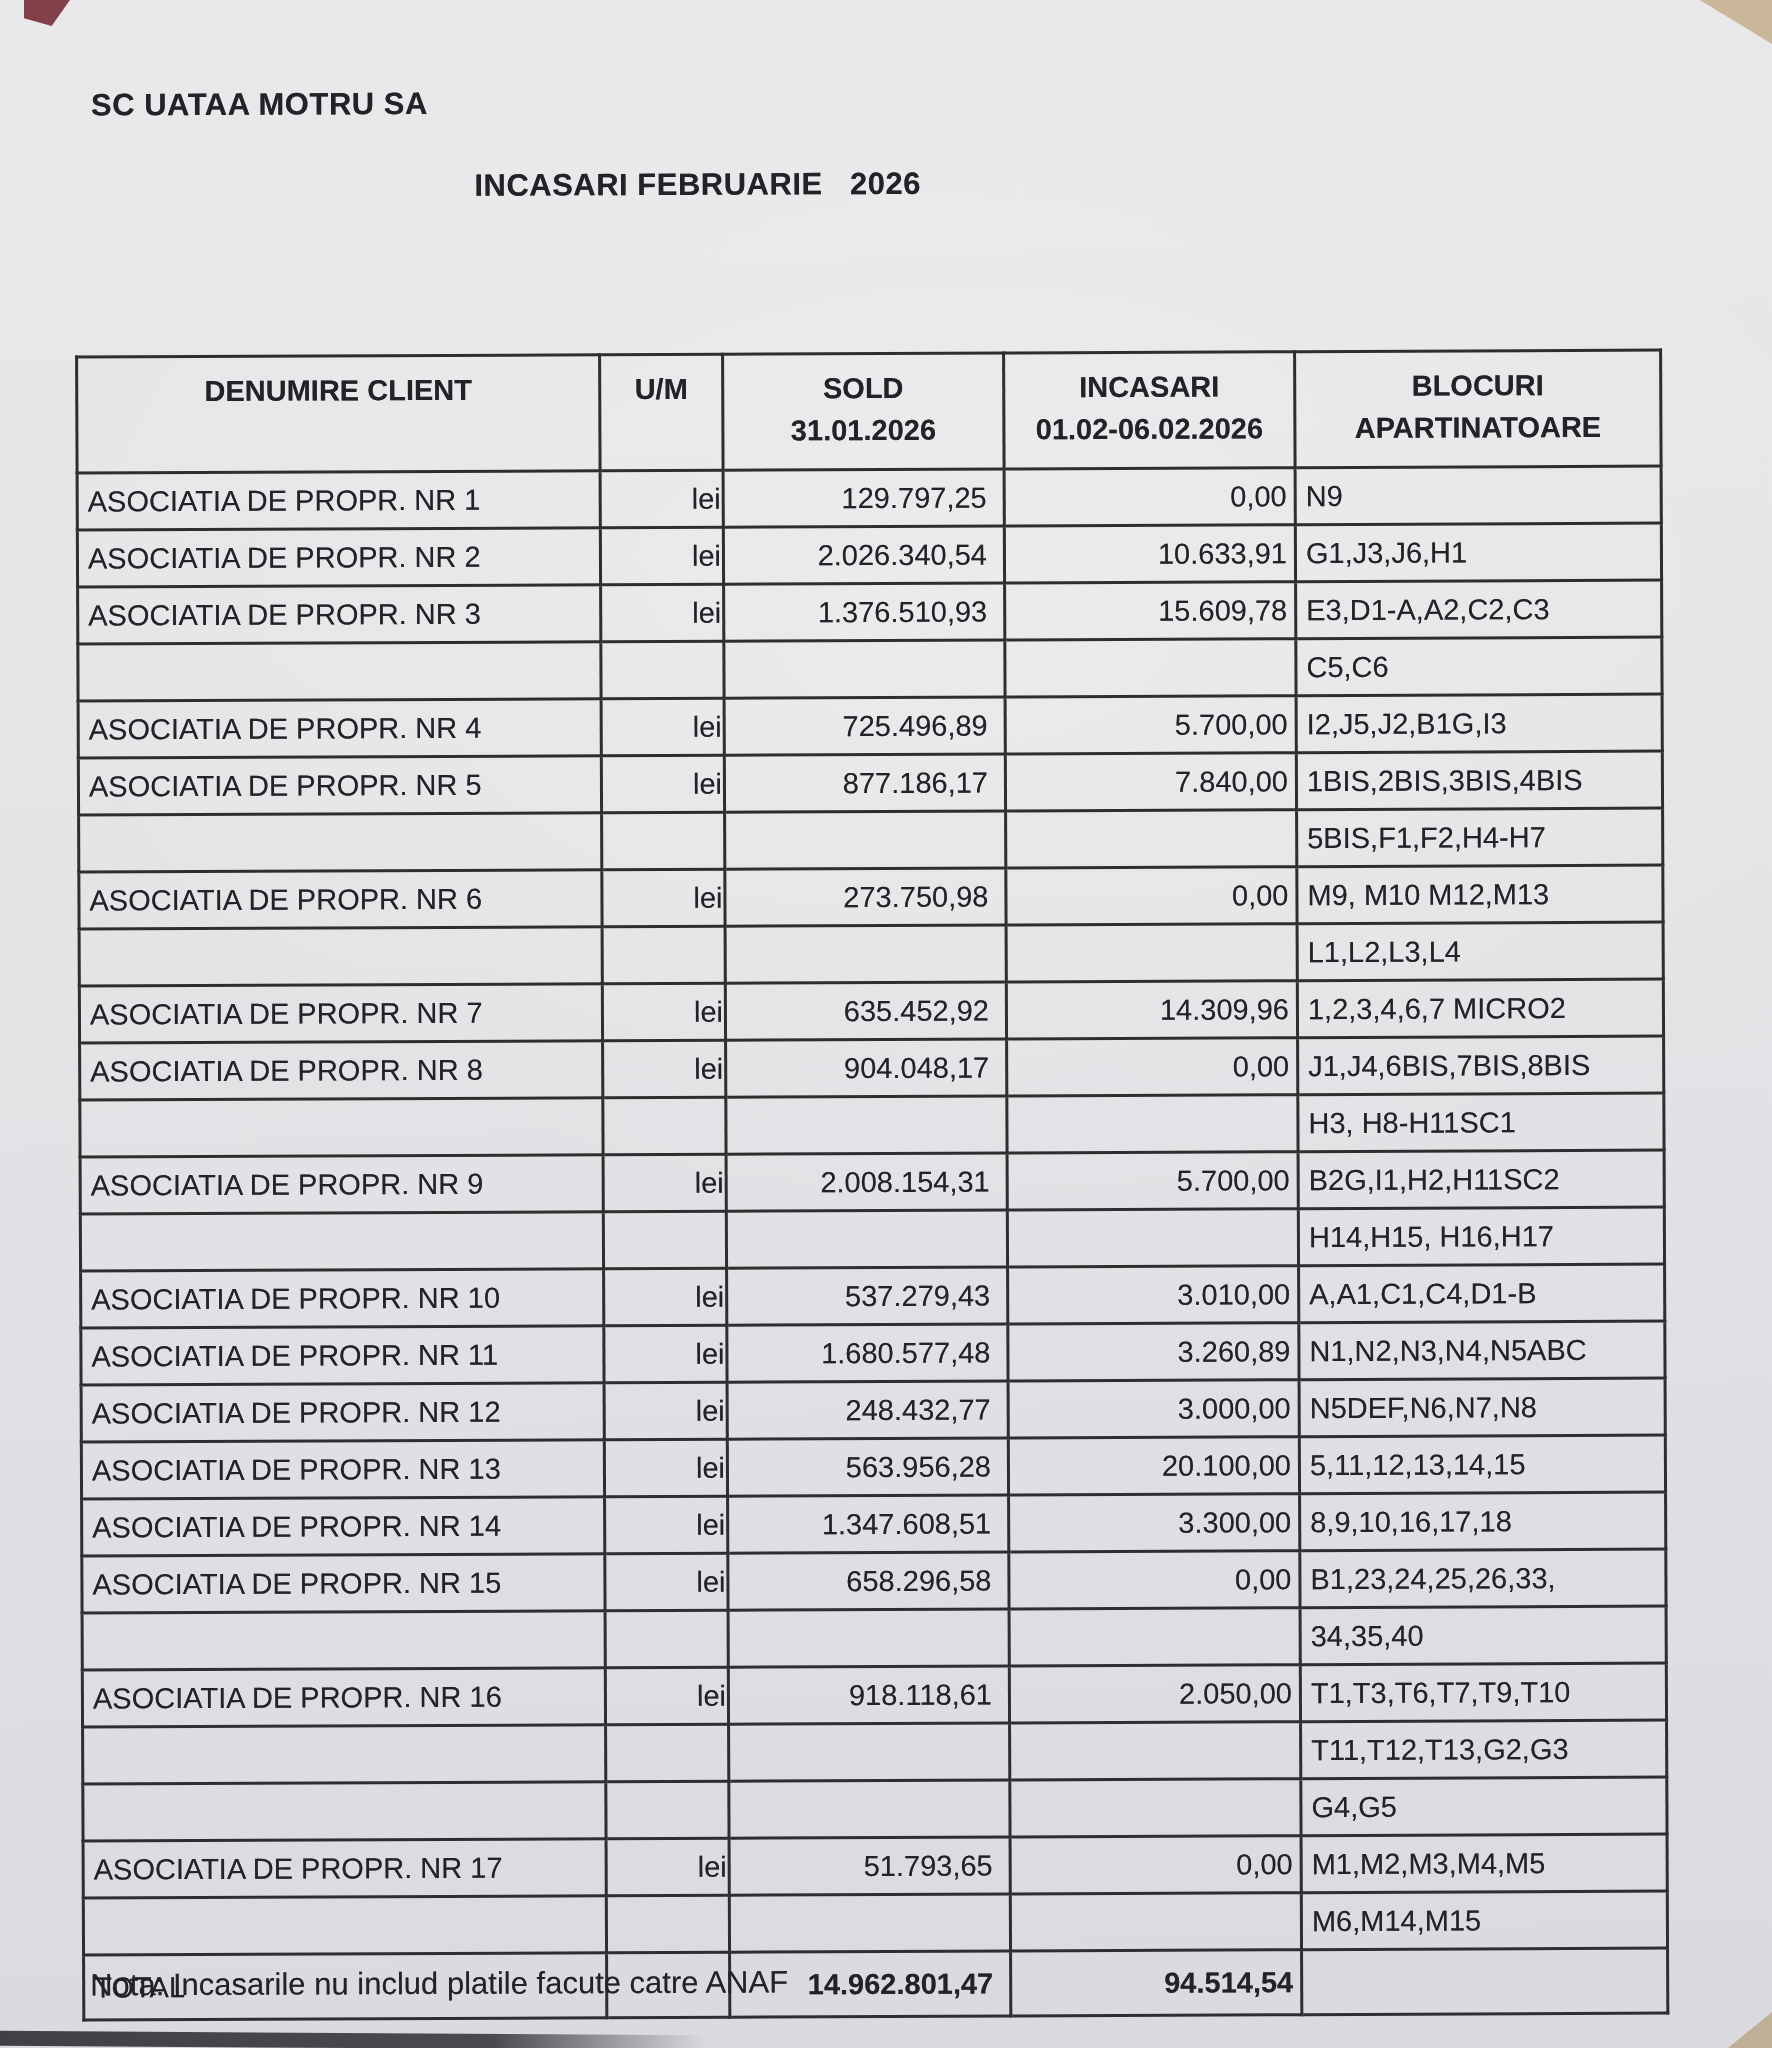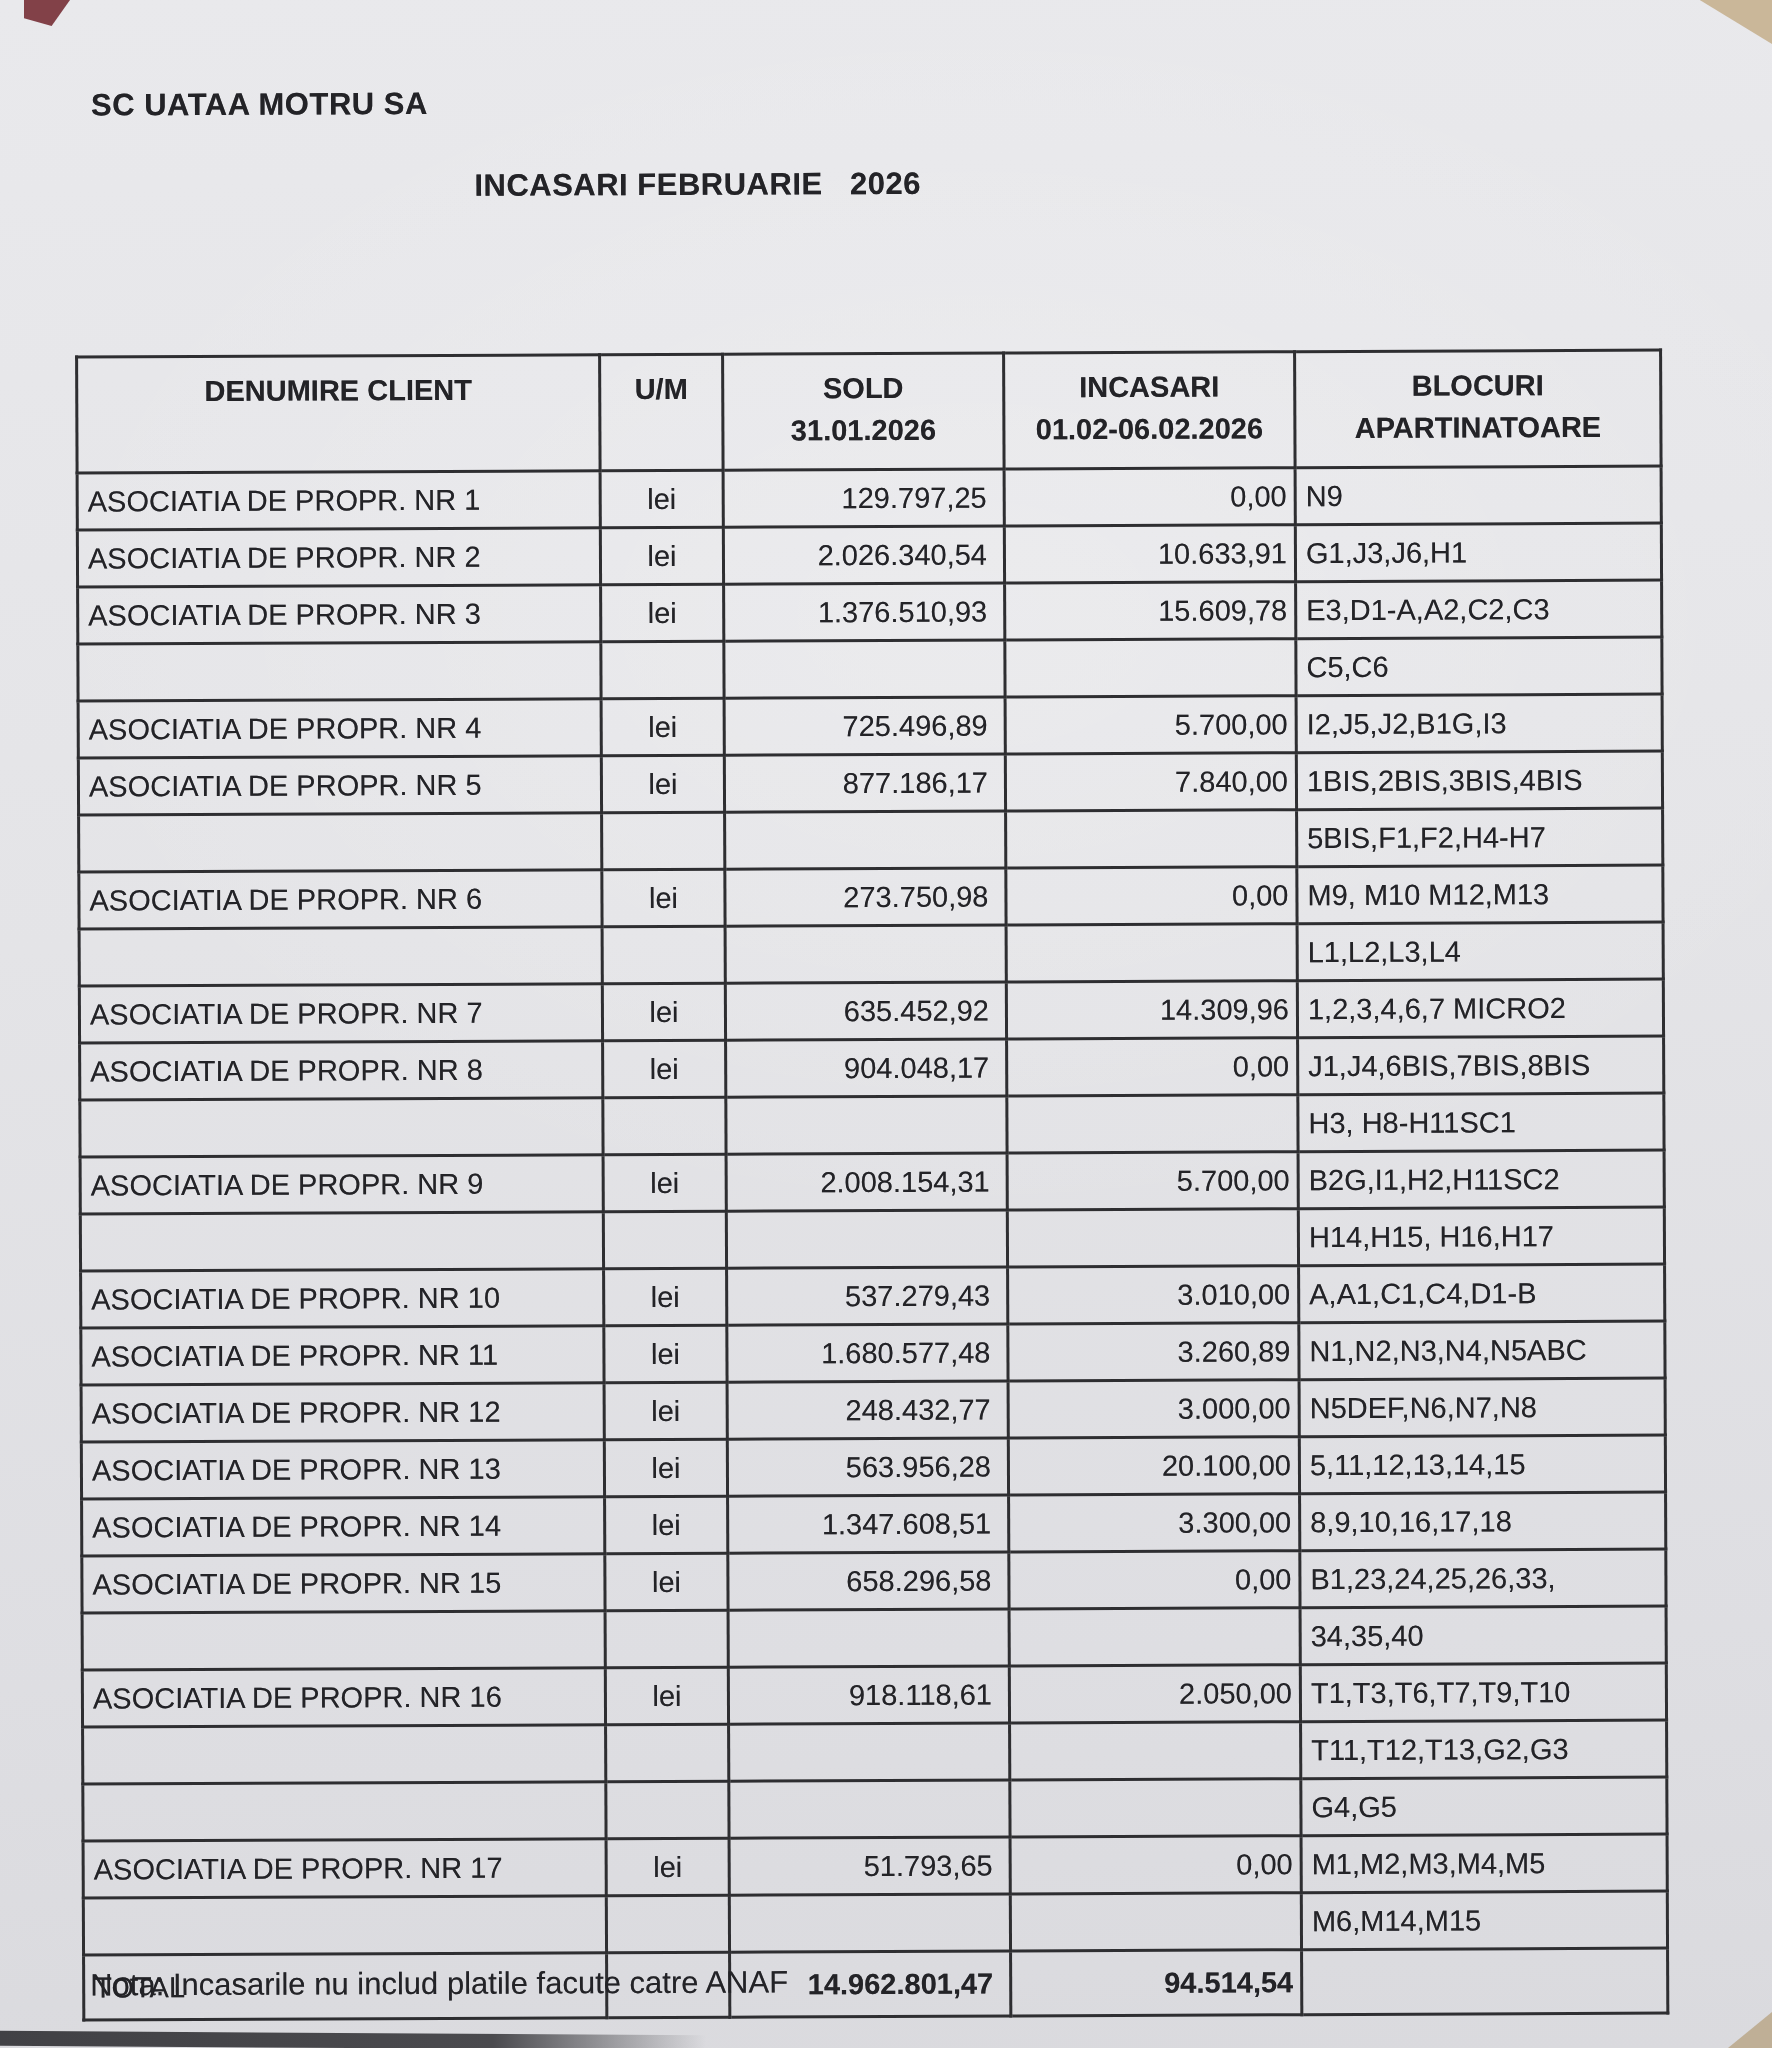--- a/index.html
+++ b/index.html
@@ -46,21 +46,21 @@
     overflow:hidden;white-space:nowrap;
   }
   .doc-table thead th{
     font-weight:bold;vertical-align:top;
     padding-top:12px;height:100px;
     text-align:center;
   }
   .hline{line-height:42px;height:42px;}
   .doc-table tbody td{height:52px;vertical-align:middle;}
   td.client{text-align:left;padding-left:9px;}
-  td.um{text-align:center;}
+  td.um{text-align:right;}
   td.sold{text-align:right;padding-right:16px;}
   td.incasari{text-align:right;padding-right:7px;}
   td.blocuri{text-align:left;padding-left:9px;}
   tr.total-row td{height:60px;vertical-align:middle;}
   .total-val{font-weight:bold;}
   .note{
     position:absolute;left:86px;top:1964px;
     font-size:31px;
     text-shadow:0 0 .5px rgba(35,35,40,.5);
   }

